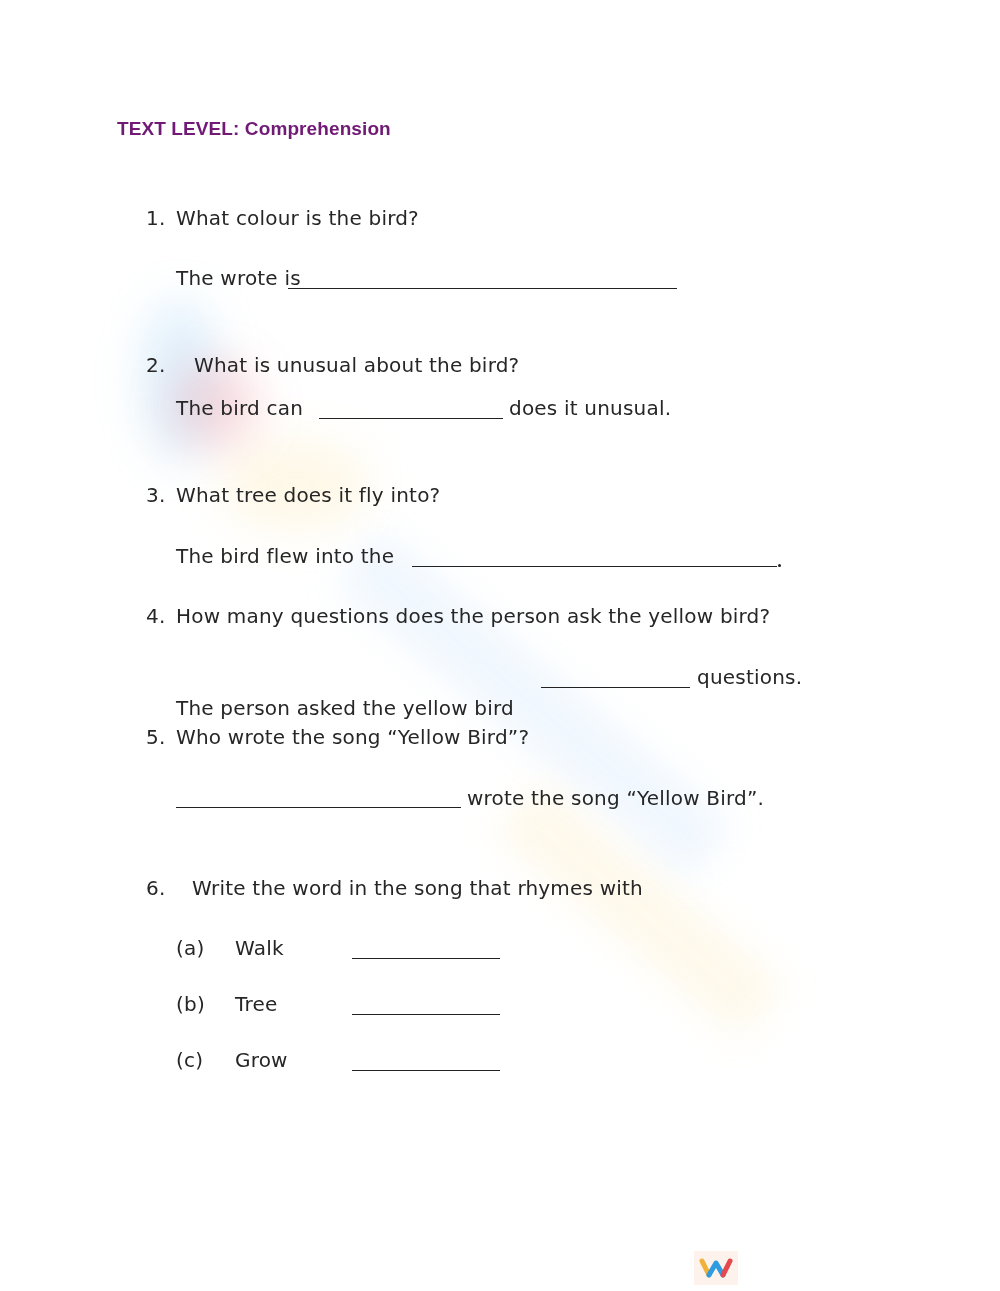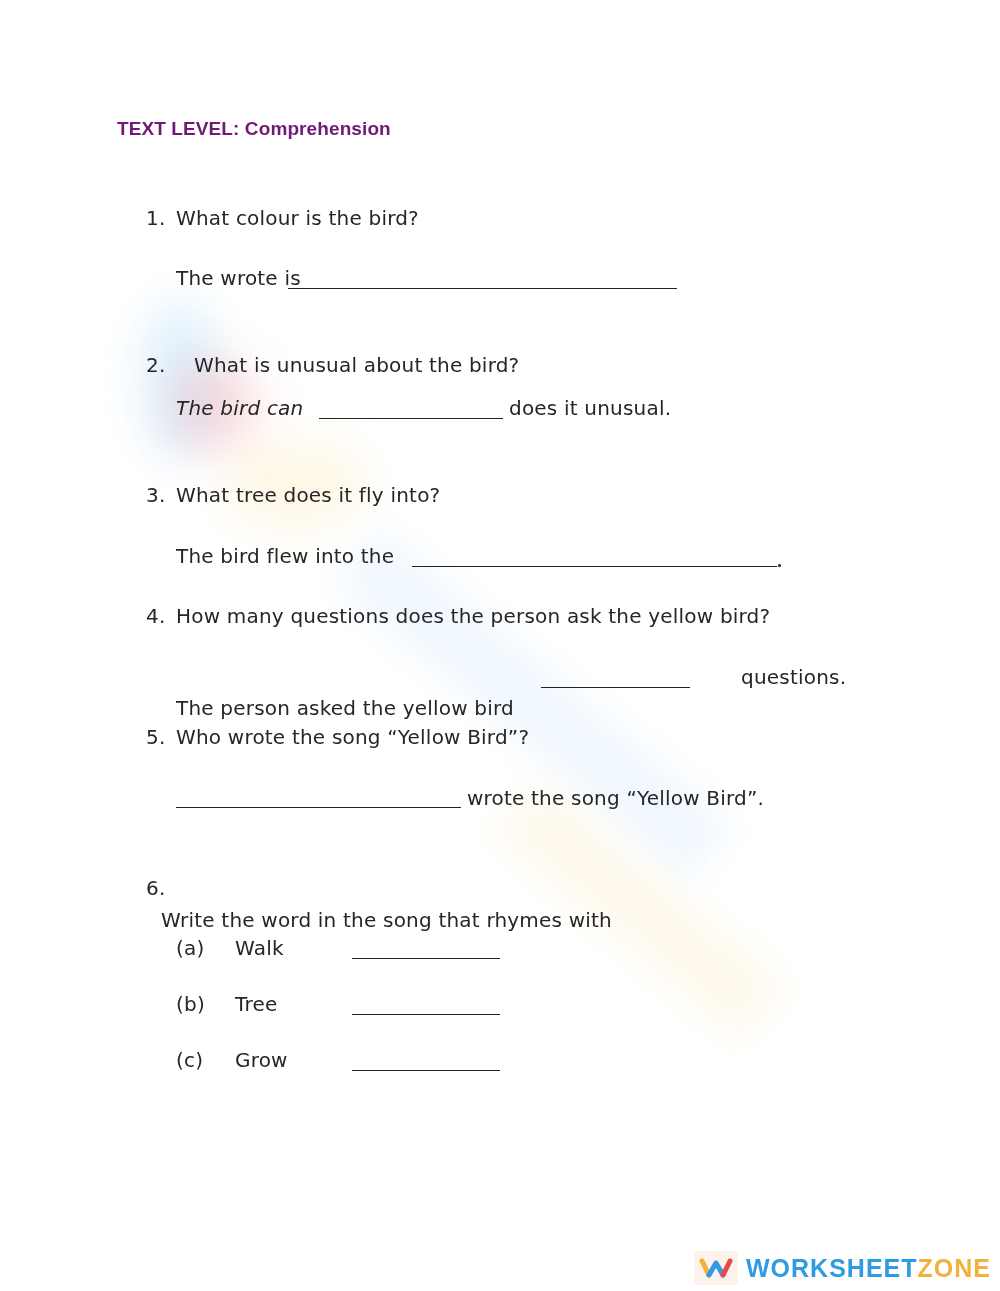--- a/index.html
+++ b/index.html
@@ -108,43 +108,43 @@
 
 <div class="page-title">TEXT LEVEL: Comprehension</div>
 
 <div class="line-text" style="left:146px;top:206px;">1.</div>
 <div class="line-text" style="left:176px;top:206px;">What colour is the bird?</div>
 <div class="line-text" style="left:176px;top:266px;">The wrote is</div>
 <div class="blank" style="left:288px;top:288px;width:389px;"></div>
 
 <div class="line-text" style="left:146px;top:353px;">2.</div>
 <div class="line-text" style="left:182px;top:353px;margin-left:12px;">What is unusual about the bird?</div>
-<div class="line-text" style="left:176px;top:396px;font-style:italic;">The bird can</div>
+<div class="line-text" style="left:176px;top:396px;">The bird can</div>
 <div class="blank" style="left:319px;top:418px;width:184px;"></div>
 <div class="line-text" style="left:509px;top:396px;">does it unusual.</div>
 
 <div class="line-text" style="left:146px;top:483px;">3.</div>
 <div class="line-text" style="left:176px;top:483px;">What tree does it fly into?</div>
 <div class="line-text" style="left:176px;top:544px;">The bird flew into the</div>
 <div class="blank" style="left:412px;top:566px;width:365px;"></div>
 <div class="dot" style="left:778px;top:564px;"></div>
 
 <div class="line-text" style="left:146px;top:604px;">4.</div>
 <div class="line-text" style="left:176px;top:604px;">How many questions does the person ask the yellow bird?</div>
 <div class="line-text" style="left:176px;top:696px;">The person asked the yellow bird</div>
 <div class="blank" style="left:541px;top:687px;width:149px;"></div>
-<div class="line-text" style="left:697px;top:665px;margin-left:44px;">questions.</div>
+<div class="line-text" style="left:697px;top:665px;">questions.</div>
 
 <div class="line-text" style="left:146px;top:725px;">5.</div>
 <div class="line-text" style="left:176px;top:725px;">Who wrote the song “Yellow Bird”?</div>
 <div class="blank" style="left:176px;top:807px;width:285px;"></div>
 <div class="line-text" style="left:467px;top:786px;">wrote the song “Yellow Bird”.</div>
 
 <div class="line-text" style="left:146px;top:876px;">6.</div>
-<div class="line-text" style="left:161px;top:876px;margin-top:32px;">Write the word in the song that rhymes with</div>
+<div class="line-text" style="left:192px;top:876px;">Write the word in the song that rhymes with</div>
 
 <div class="line-text" style="left:176px;top:936px;">(a)</div>
 <div class="line-text" style="left:235px;top:936px;text-align:right;">Walk</div>
 <div class="blank" style="left:352px;top:958px;width:148px;"></div>
 
 <div class="line-text" style="left:176px;top:992px;">(b)</div>
 <div class="line-text" style="left:235px;top:992px;">Tree</div>
 <div class="blank" style="left:352px;top:1014px;width:148px;"></div>
 
 <div class="line-text" style="left:176px;top:1048px;">(c)</div>
@@ -152,16 +152,13 @@
 <div class="blank" style="left:352px;top:1070px;width:148px;"></div>
 
 <div class="logo">
   <div class="logo-mark">
     <svg width="34" height="22" viewBox="0 0 34 22">
       <path d="M3 4 L10 18" stroke="#f0b23a" stroke-width="5" stroke-linecap="round" fill="none"></path>
       <path d="M10 18 L17 6 L24 18" stroke="#2f9be0" stroke-width="5" stroke-linecap="round" stroke-linejoin="round" fill="none"></path>
       <path d="M24 18 L31 4" stroke="#e5484d" stroke-width="5" stroke-linecap="round" fill="none"></path>
     </svg>
   </div>
-  <div class="logo-text">
-    <span class="part1">WORKSHEET</span><span class="part2">ZONE</span>
-  </div>
 </div>
 
 </body></html>

